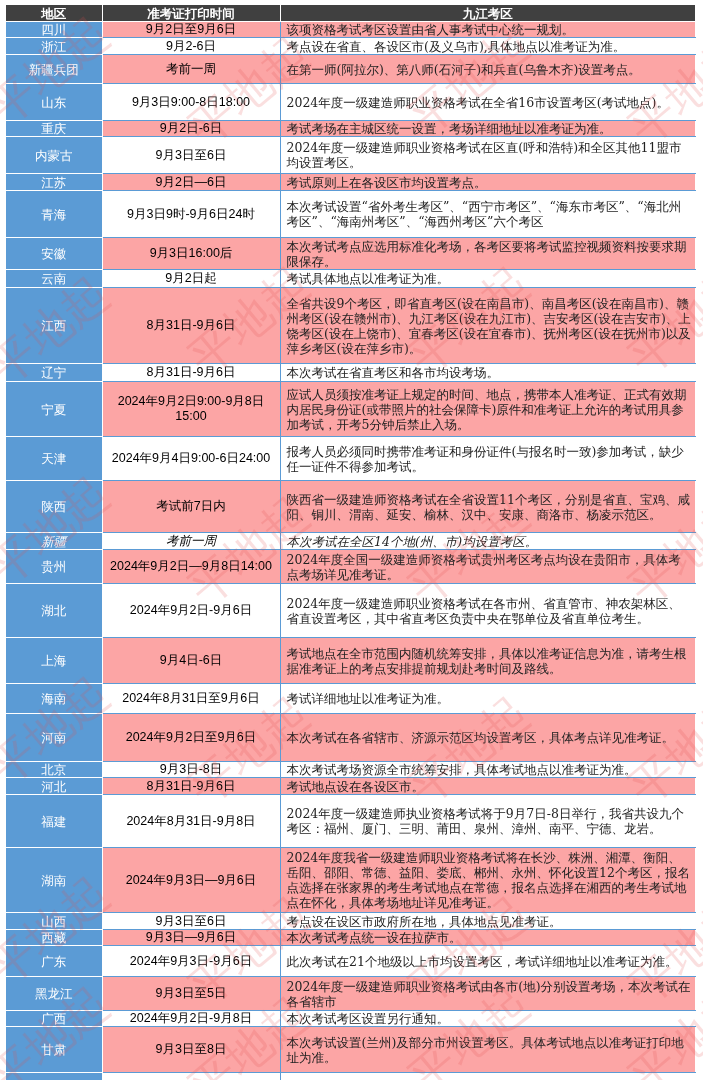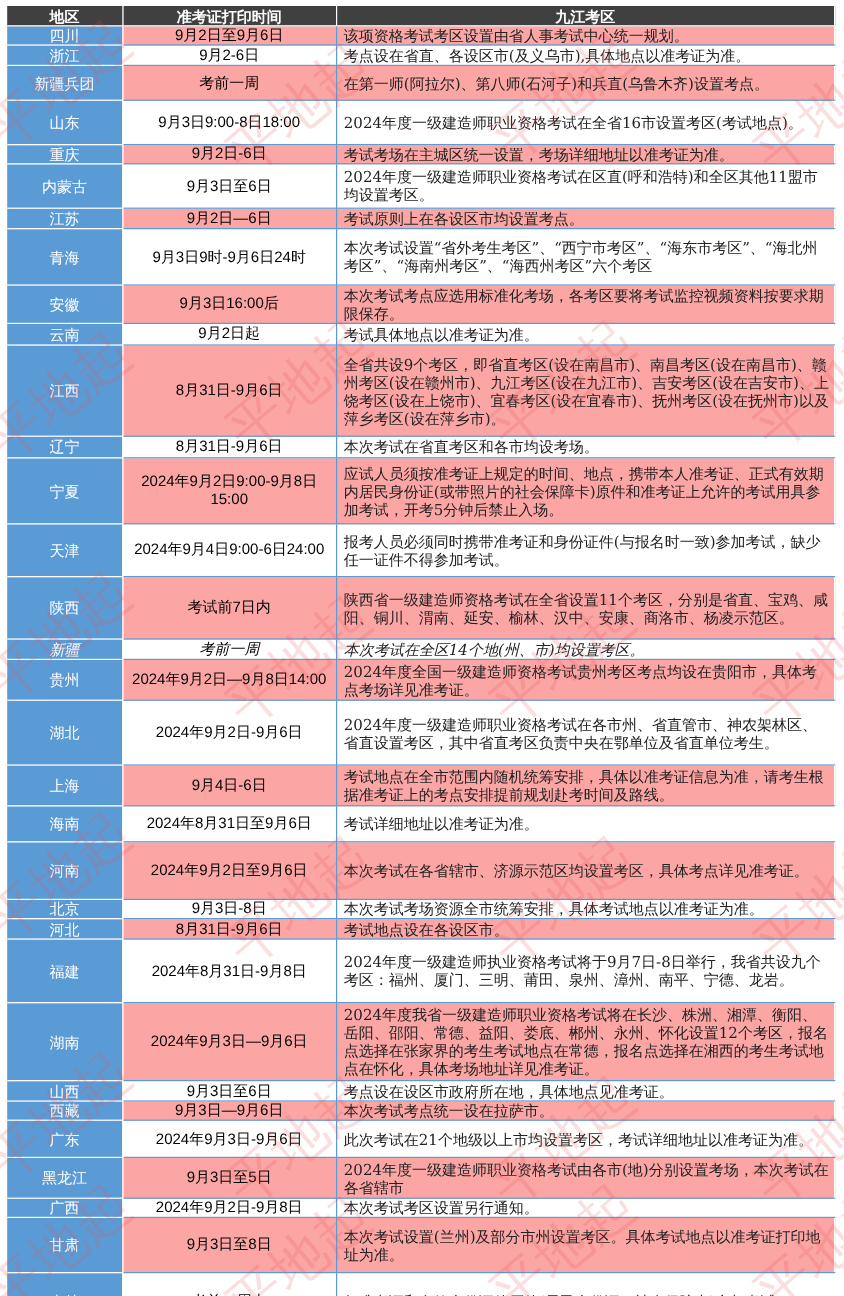--- a/index.html
+++ b/index.html
@@ -117,21 +117,21 @@
       <tr class="odd" style="height: 34px;">
         <td class="c-region">贵州</td>
         <td class="c-time">2024年9月2日—9月8日14:00</td>
         <td class="c-place">2024年度全国一级建造师资格考试贵州考区考点均设在贵阳市，具体考点考场详见准考证。</td>
       </tr>
       <tr class="even" style="height: 54px;">
         <td class="c-region">湖北</td>
         <td class="c-time">2024年9月2日-9月6日</td>
         <td class="c-place">2024年度一级建造师职业资格考试在各市州、省直管市、神农架林区、省直设置考区，其中省直考区负责中央在鄂单位及省直单位考生。</td>
       </tr>
-      <tr class="odd" style="height: 34px;">
+      <tr class="odd" style="height: 46px;">
         <td class="c-region">上海</td>
         <td class="c-time">9月4日-6日</td>
         <td class="c-place">考试地点在全市范围内随机统筹安排，具体以准考证信息为准，请考生根据准考证上的考点安排提前规划赴考时间及路线。</td>
       </tr>
       <tr class="even" style="height: 30px;">
         <td class="c-region">海南</td>
         <td class="c-time">2024年8月31日至9月6日</td>
         <td class="c-place">考试详细地址以准考证为准。</td>
       </tr>
       <tr class="odd" style="height: 48px;">

